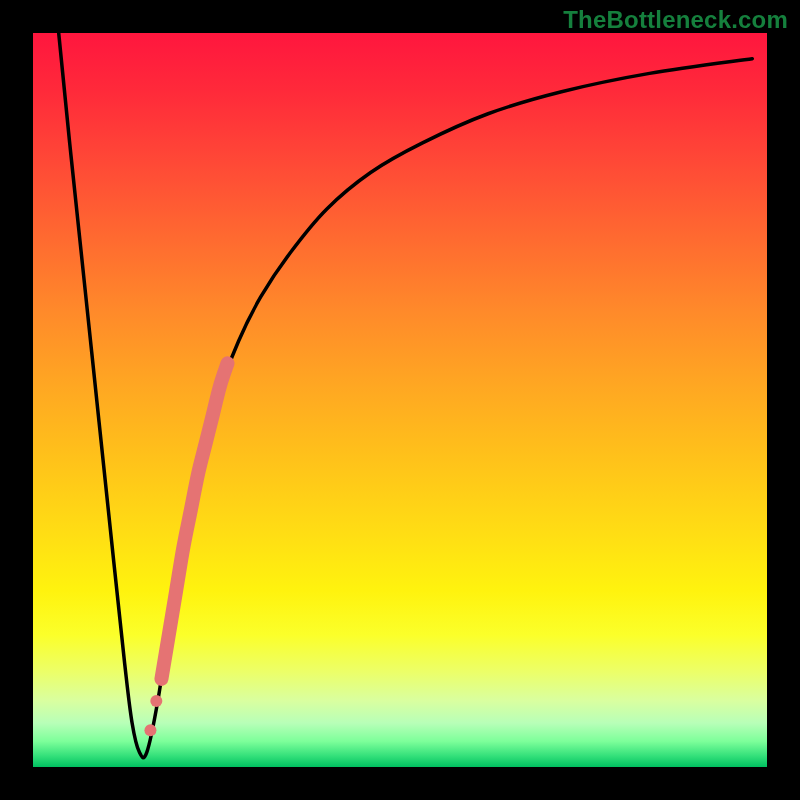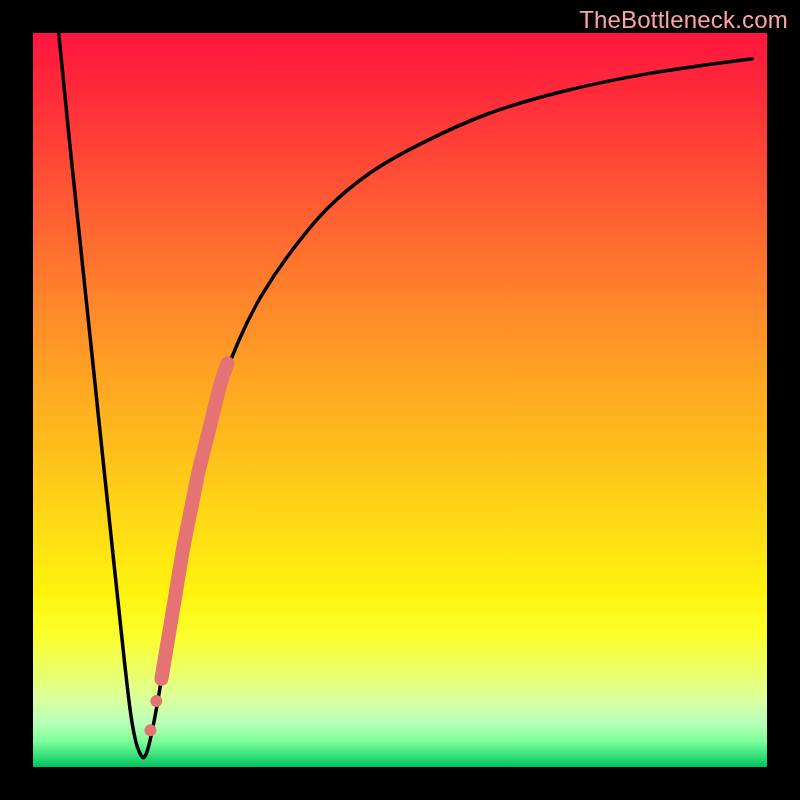--- a/index.html
+++ b/index.html
@@ -41,23 +41,23 @@
       #b8ffb8 94%,
       #7dff9a 96.5%,
       #33e07a 98.5%,
       #00c060 100%
     );
   }
   .watermark {
     position: absolute;
     top: 6px;
     right: 12px;
-    color: #fca5a5;
+    color: #15803d;
     font-size: 24px;
-    font-weight: 400;
+    font-weight: 700;
     letter-spacing: 0.2px;
     user-select: none;
   }
   svg.curve {
     position: absolute;
     left: 0;
     top: 0;
     width: 734px;
     height: 734px;
     overflow: visible;

